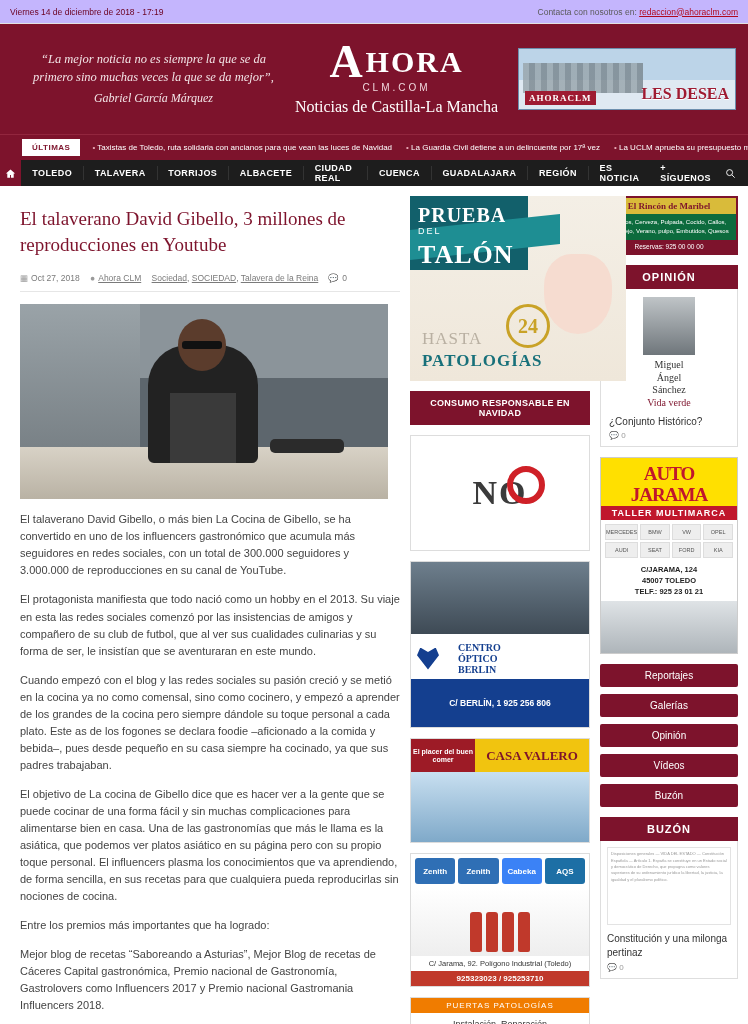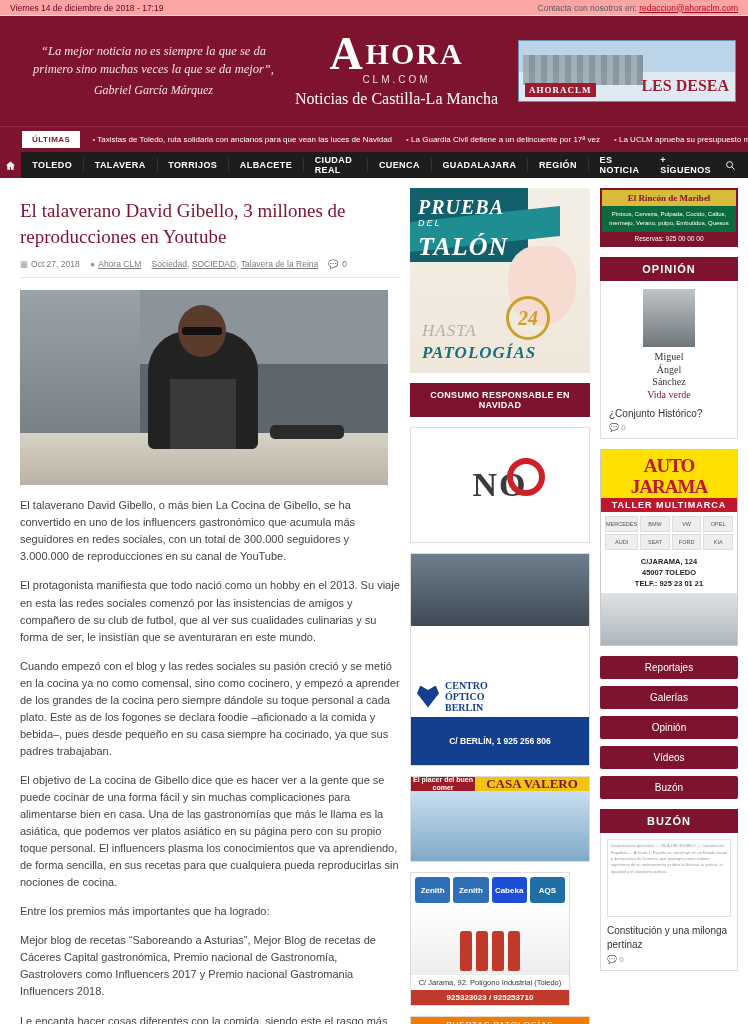--- a/index.html
+++ b/index.html
@@ -8,23 +8,23 @@
     width: 748px;
     background: #ffffff;
     font-family: "Liberation Sans", sans-serif;
     color: #333;
     font-size: 12px;
   }
   .page { width: 748px; position: relative; background:#fff; }
 
   
   .topbar {
-    background:#fca5a5;
+    background:#c4b5fd;
     border-bottom:1px solid #e2e2e2;
-    height:16px;
+    height:24px;
     display:flex;
     align-items:center;
     justify-content:space-between;
     padding:0 10px;
     font-size:8.5px;
     color:#6b0020;
   }
   .topbar .right { color:#5a5a5a; }
   .topbar .right a { color:#b10a1e; text-decoration:underline; }
 
@@ -169,21 +169,21 @@
   .main { width:400px; padding-left:10px; }
   .col-mid { width:180px; }
   .col-right { width:138px; }
 
   h1.title {
     font-family:"Liberation Serif", serif;
     color:#7d132c;
     font-size:19px;
     line-height:1.35;
     font-weight:normal;
-    margin:10px 0 10px 0;
+    margin:10px 0 16px 0;
   }
   .meta {
     font-size:8.5px;
     color:#7a7a7a;
     border-bottom:1px solid #e6e6e6;
     padding-bottom:8px;
     margin-bottom:12px;
   }
   .meta a { color:#7a7a7a; text-decoration:underline; }
   .meta .ic { color:#9a9a9a; margin-right:3px; }
@@ -215,23 +215,22 @@
     font-size:11px;
     line-height:1.55;
     color:#444;
     margin:0 0 12px 0;
     text-align:left;
   }
 
   
   .w { margin-bottom:10px; }
   .talon {
-    width:180px; height:185px; position:relative; overflow:hidden;
+    width:216px; height:185px; position:relative; overflow:hidden;
     background:linear-gradient(180deg,#f4efe6,#efe7da);
-    font-style:italic;
   }
   .talon .band1 { position:absolute; left:0; top:0; width:118px; height:74px; background:#12606b; }
   .talon .band2 { position:absolute; left:0; top:26px; width:150px; height:30px; background:#1e8e93; transform:skewY(-6deg); }
   .talon .t1 { position:absolute; left:8px; top:8px; color:#fff; font-family:"Liberation Serif",serif; font-weight:bold; font-size:20px; letter-spacing:1px; }
   .talon .t2 { position:absolute; left:8px; top:30px; color:#fff; font-size:9px; letter-spacing:2px; }
   .talon .t3 { position:absolute; left:8px; top:44px; color:#fff; font-family:"Liberation Serif",serif; font-weight:bold; font-size:26px; letter-spacing:1px; }
   .talon .foot { position:absolute; right:14px; top:58px; width:68px; height:80px; background:#f6dcd0; border-radius:40% 40% 50% 50%; }
   .talon .circle { position:absolute; left:96px; top:108px; width:44px; height:44px; border:3px solid #c9a227; border-radius:50%; color:#c9a227; font-family:"Liberation Serif",serif; font-weight:bold; font-size:20px; display:flex; align-items:center; justify-content:center; }
   .talon .t4 { position:absolute; left:12px; bottom:32px; color:#b9b0a2; font-family:"Liberation Serif",serif; font-size:17px; letter-spacing:1px; }
   .talon .t5 { position:absolute; left:12px; bottom:10px; color:#17707a; font-family:"Liberation Serif",serif; font-weight:bold; font-size:17px; letter-spacing:1px; }
@@ -244,32 +243,32 @@
     width:180px; height:116px; border:1px solid #ddd; background:#fff;
     position:relative; display:flex; align-items:center; justify-content:center;
   }
   .noad .no { font-family:"Liberation Serif",serif; font-weight:bold; font-size:34px; color:#3b3b3b; letter-spacing:2px; }
   .noad .ring { position:absolute; left:96px; top:30px; width:38px; height:38px; border:6px solid #cf2027; border-radius:50%; }
 
   .berlin {
     width:180px; border:1px solid #dcdcdc; background:#fff;
   }
   .berlin .pic { height:72px; background:linear-gradient(180deg,#6e7f8d,#3e4a55); }
-  .berlin .mid { padding:8px 6px 4px 6px; display:flex; align-items:center; gap:6px;margin-top:46px; }
+  .berlin .mid { padding:8px 6px 4px 6px; display:flex; align-items:center; gap:19px; }
   .berlin .m1 { font-family:"Liberation Serif",serif; font-size:10px; color:#143f8f; font-weight:bold; line-height:1.1; }
   .berlin .heart { width:22px; height:22px; background:#143f8f; clip-path:polygon(50% 100%,0 35%,15% 0,50% 20%,85% 0,100% 35%); }
   .berlin .bot { background:#143f8f; color:#fff; font-size:8.5px; font-weight:bold; text-align:center; padding:19px 0; }
 
   .valero { width:180px; border:1px solid #dcdcdc; }
-  .valero .top { display:flex; height:14px; }
+  .valero .top { display:flex; height:33px; }
   .valero .top .l { background:#9d1b26; color:#fff; font-size:7px; font-weight:bold; width:64px; display:flex; align-items:center; justify-content:center; text-align:center; line-height:1.1; }
   .valero .top .r { flex:1; background:#f1c40f; color:#7d132c; font-family:"Liberation Serif",serif; font-weight:bold; font-size:13px; display:flex; align-items:center; justify-content:center; }
   .valero .pic { height:70px; background:linear-gradient(180deg,#c8dff0,#7fa9c9); }
 
-  .zenith { width:160px; border:1px solid #dcdcdc; background:#fff; }
+  .zenith { width:180px; border:1px solid #dcdcdc; background:#fff; }
   .zenith .logos { display:flex; gap:3px; padding:4px; }
   .zenith .logos div { flex:1; height:26px; border-radius:3px; color:#fff; font-size:8px; font-weight:bold; display:flex; align-items:center; justify-content:center; }
   .zenith .pic { height:68px; background:linear-gradient(180deg,#fff,#eee); display:flex; align-items:flex-end; justify-content:center; gap:4px; padding-bottom:4px;}
   .zenith .ext { width:12px; height:40px; background:#c0392b; border-radius:3px 3px 2px 2px; }
   .zenith .addr { font-size:7.5px; text-align:center; padding:3px 0; }
   .zenith .tel { background:#c0392b; color:#fff; font-size:8px; font-weight:bold; text-align:center; padding:3px 0; }
 
   .sayca { width:180px; border:1px solid #dcdcdc; background:#fff; }
   .sayca .row { display:flex; align-items:center; gap:6px; padding:8px 8px 4px 8px; }
   .sayca .mark { width:24px; height:24px; background:#f07c00; }
@@ -463,21 +462,21 @@
           <div class="l">El placer del buen comer</div>
           <div class="r">CASA VALERO</div>
         </div>
         <div class="pic"></div>
       </div>
 
       <div class="w zenith">
         <div class="logos">
           <div style="background:#2f6fb5">Zenith</div>
           <div style="background:#2f6fb5">Zenith</div>
-          <div style="background:#1d4ed8">Cabeka</div>
+          <div style="background:#3b82f6">Cabeka</div>
           <div style="background:#1d6fa5">AQS</div>
         </div>
         <div class="pic">
           <div class="ext"></div>
           <div class="ext"></div>
           <div class="ext"></div>
           <div class="ext"></div>
         </div>
         <div class="addr">C/ Jarama, 92. Polígono Industrial (Toledo)</div>
         <div class="tel">925323023 / 925253710</div>

